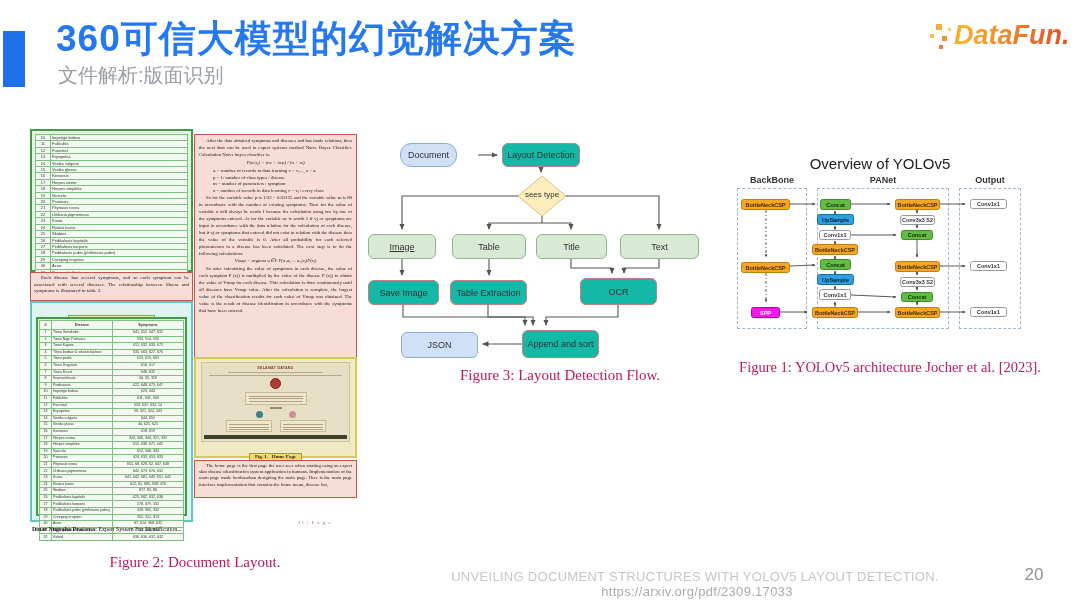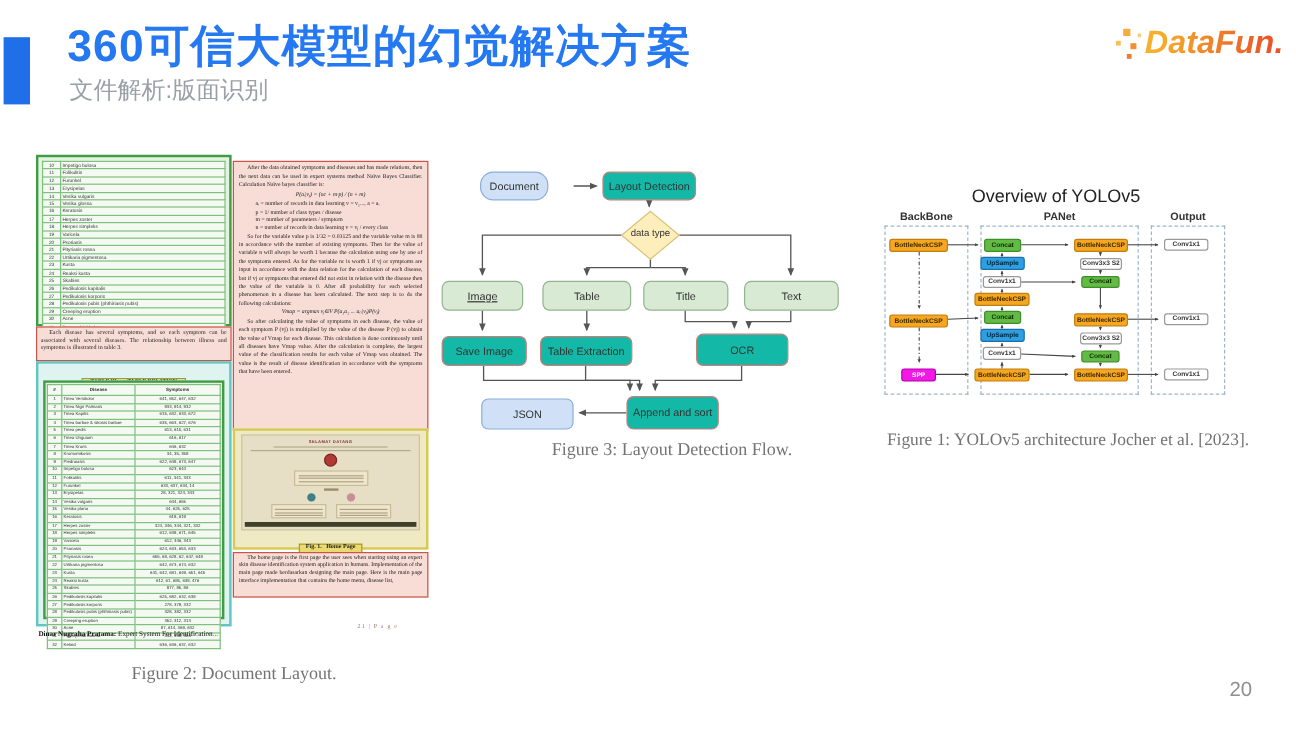--- a/index.html
+++ b/index.html
@@ -11,21 +11,21 @@
   .subtitle{position:absolute;left:58px;top:62px;font-size:20px;color:#9AA0A6;}
   .logo{position:absolute;left:928px;top:16px;width:150px;height:50px;}
   .logo-text{position:absolute;left:26px;top:4px;font-size:27px;font-weight:800;font-style:italic;
              background:linear-gradient(100deg,#F6B02A 10%,#E9532A 90%);-webkit-background-clip:text;background-clip:text;color:transparent;}
   .px{position:absolute;}
   .px.p1{left:8px;top:8px;width:6px;height:6px;background:#F5AE3D;}
   .px.p2{left:2px;top:18px;width:4px;height:4px;background:#F7C05C;}
   .px.p3{left:14px;top:20px;width:5px;height:5px;background:#EF9031;}
   .px.p4{left:20px;top:12px;width:3px;height:3px;background:#F8CE7A;}
   .px.p5{left:11px;top:29px;width:4px;height:4px;background:#ED7E2F;}
-  .caption{position:absolute;font-family:"Liberation Serif",serif;color:#737373;text-align:center;}
+  .caption{position:absolute;font-family:"Liberation Serif",serif;color:#be185d;text-align:center;}
   
   .fig2{position:absolute;left:30px;top:128px;width:328px;height:420px;}
   .serif-tiny{font-family:"Liberation Serif",serif;}
   .green-box{border:2px solid #3E9D44;background:#E4F2E0;}
   .red-box{border:1.5px solid #C9554A;background:#F7DDD5;}
   .boxA1{position:absolute;left:0;top:1px;width:163px;height:143px;box-sizing:border-box;padding:3px;}
   table.t1{width:100%;height:100%;border-collapse:collapse;background:#F4FAF2;font-size:4px;color:#333;table-layout:fixed;}
   .t1 td{border:0.5px solid #7FBF7F;padding:0 1px;height:5.4px;line-height:5.4px;white-space:nowrap;overflow:hidden;}
   .t1 td.c-num{width:12px;text-align:center;}
   .boxA2{position:absolute;left:0;top:144px;width:163px;height:29px;box-sizing:border-box;padding:2px 3px;
@@ -533,21 +533,21 @@
         <path d="M124,124 L124,140" marker-end="url(#arw)"></path>
         <path d="M206,124 L206,133 L247,133 L247,138" marker-end="url(#arw)"></path>
         <path d="M294,124 L294,133 L259,133 L259,138" marker-end="url(#arw)"></path>
         <path d="M38,170 L38,182 L160,182 L160,190" marker-end="url(#arw)"></path>
         <path d="M123,170 L123,182 L168,182 L168,190" marker-end="url(#arw)"></path>
         <path d="M253,170 L253,182 L181,182 L181,190" marker-end="url(#arw)"></path>
         <path d="M157,209 L118,209" marker-end="url(#arw)"></path>
       </g>
       <polygon points="153,61 177,41 201,61 177,81" fill="#FEEEBC" stroke="#D9C276" stroke-width="1"></polygon>
     </svg>
-    <div class="diamond-label">data type</div>
+    <div class="diamond-label">sees type</div>
     <div class="fc-nodes">
         <div class="fc-node blue" style="left: 35px; top: 8px; width: 57px; height: 24px; border-radius: 11px;">Document</div>
         <div class="fc-node pink" style="left: 137px; top: 8px; width: 78px; height: 24px;">Layout Detection</div>
         <div class="fc-node green" style="left: 3px; top: 99px; width: 68px; height: 25px; text-decoration: underline;">Image</div>
         <div class="fc-node green" style="left: 87px; top: 99px; width: 74px; height: 25px;">Table</div>
         <div class="fc-node green" style="left: 171px; top: 99px; width: 71px; height: 25px;">Title</div>
         <div class="fc-node green" style="left: 255px; top: 99px; width: 79px; height: 25px;">Text</div>
         <div class="fc-node pink" style="left: 3px; top: 145px; width: 71px; height: 25px;">Save Image</div>
         <div class="fc-node pink" style="left: 85px; top: 145px; width: 77px; height: 25px;">Table Extraction</div>
         <div class="fc-node pink" style="left: 215px; top: 143px; width: 77px; height: 27px;">OCR</div>
@@ -618,14 +618,18 @@
         <div class="yolo-node white" style="left: 165px; top: 122px; width: 35px; height: 10px;">Conv3x3 S2</div>
         <div class="yolo-node green" style="left: 166px; top: 137px; width: 32px; height: 10px;">Concat</div>
         <div class="yolo-node orange" style="left: 160px; top: 152px; width: 45px; height: 11px;">BottleNeckCSP</div>
         <div class="yolo-node white" style="left: 235px; top: 44px; width: 37px; height: 10px;">Conv1x1</div>
         <div class="yolo-node white" style="left: 235px; top: 106px; width: 37px; height: 10px;">Conv1x1</div>
         <div class="yolo-node white" style="left: 235px; top: 152px; width: 37px; height: 10px;">Conv1x1</div>
       </div>
   </div>
   <div class="caption fig1-caption">Figure 1: YOLOv5 architecture Jocher et al. [2023].</div>
 
+  <div class="footer-src">
+    <span>UNVEILING DOCUMENT STRUCTURES WITH YOLOV5 LAYOUT DETECTION.</span>
+    <span class="url">https://arxiv.org/pdf/2309.17033</span>
+  </div>
   <div class="page-num">20</div>
 </div>
 
 </body></html>

